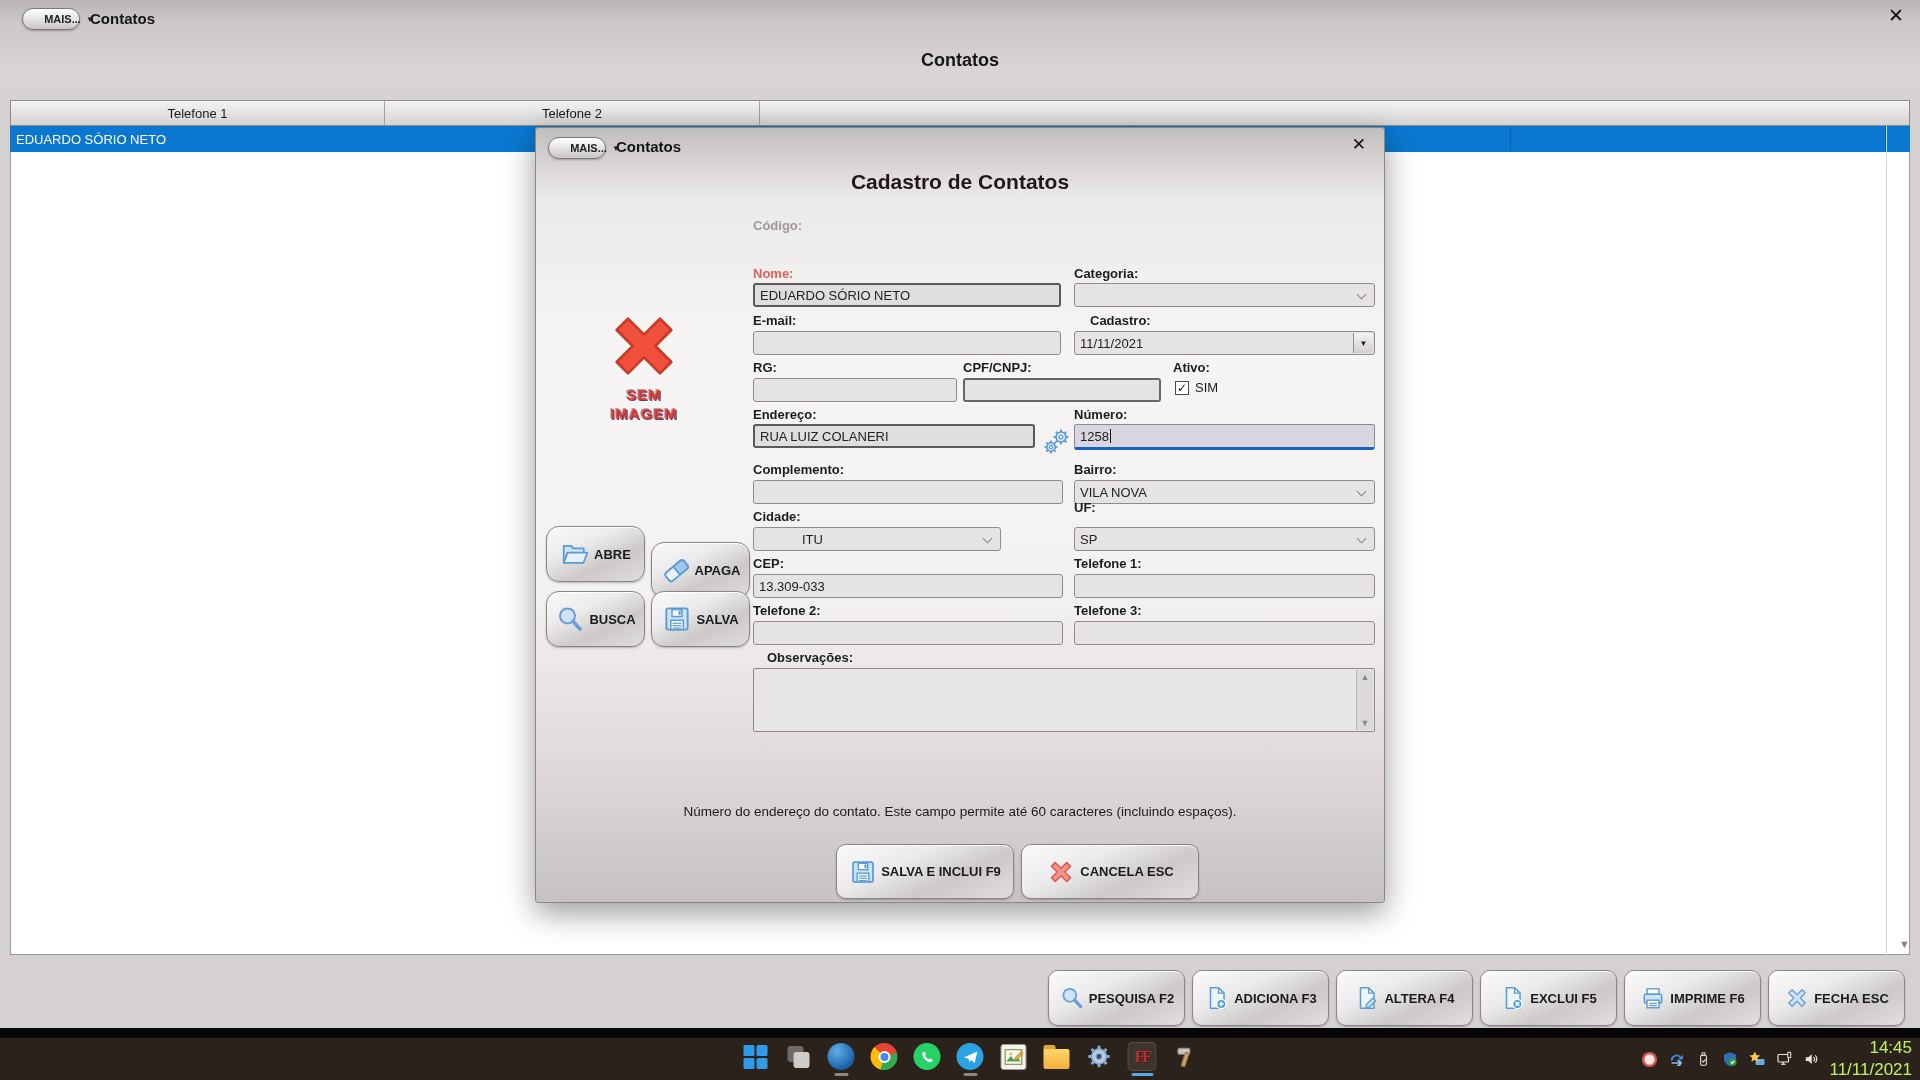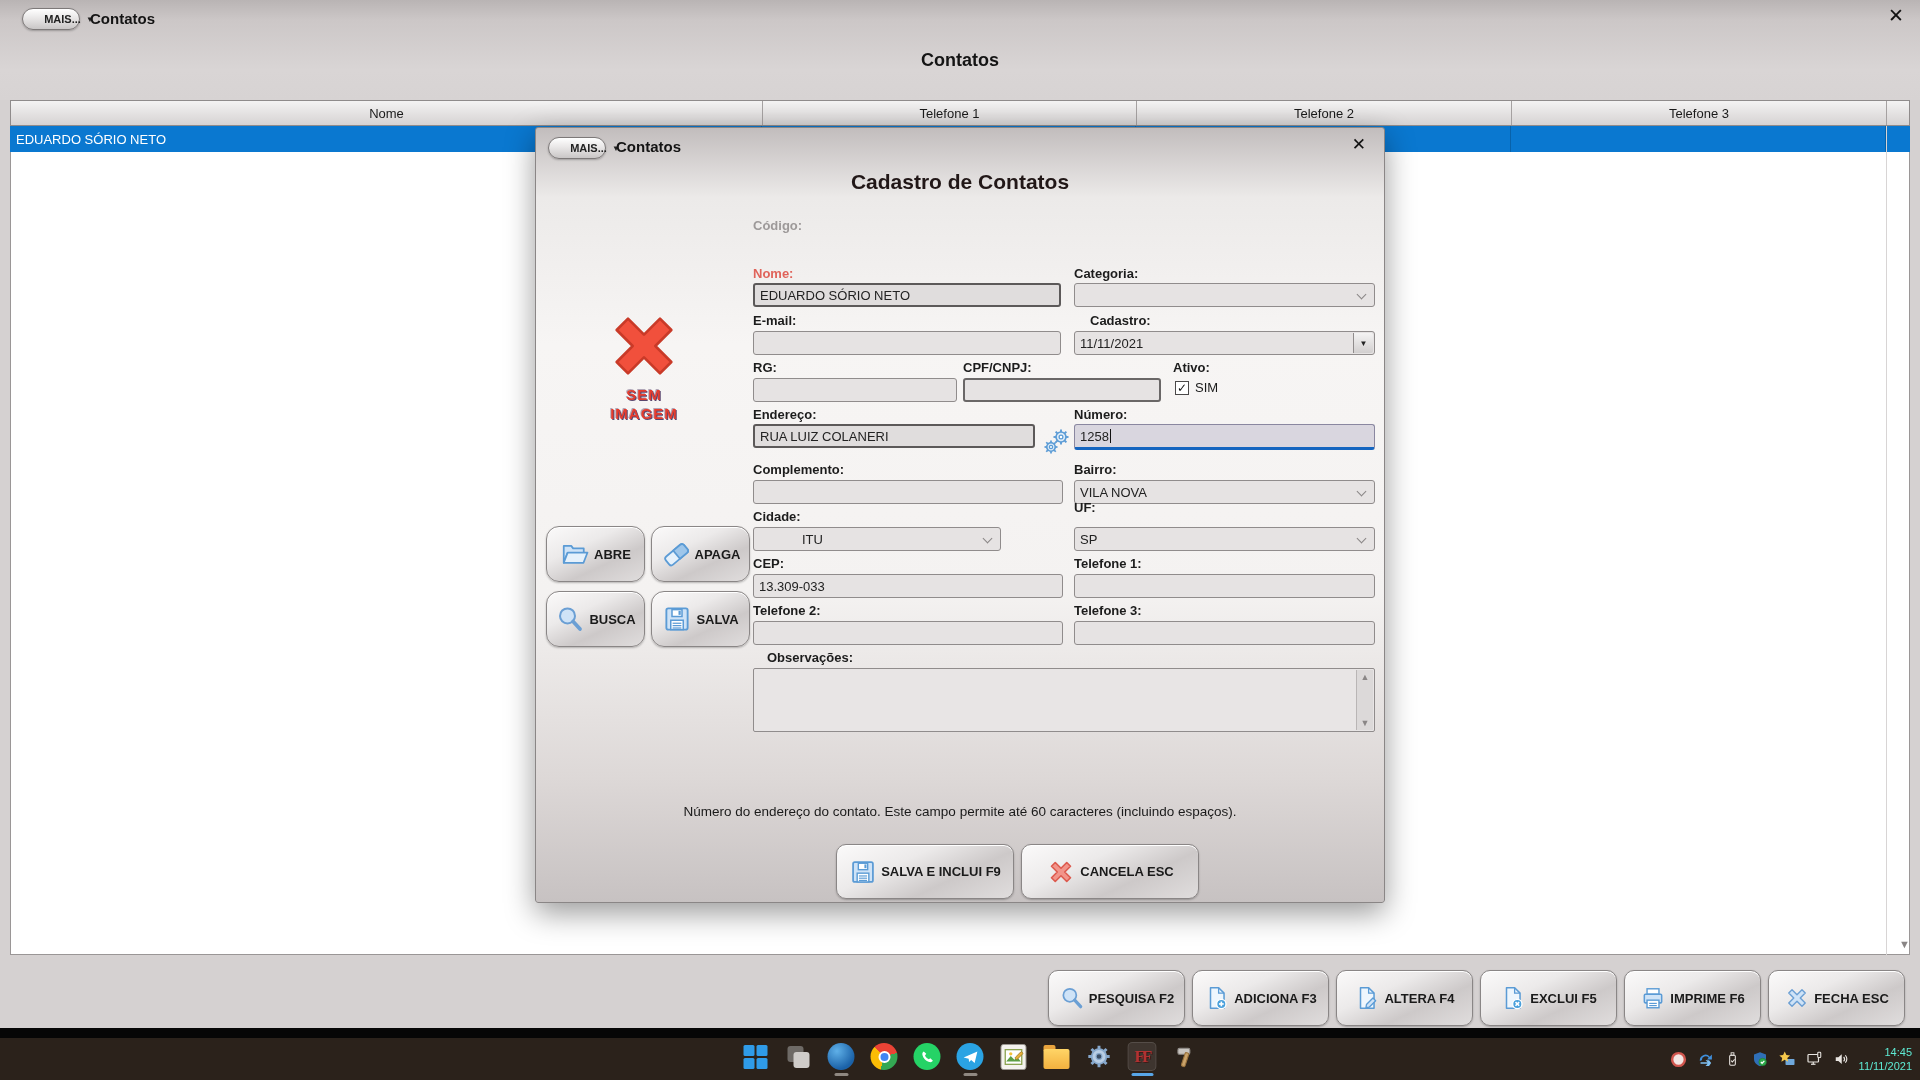--- a/index.html
+++ b/index.html
@@ -126,21 +126,21 @@
   .imgview { width:26px; height:26px; background:#f4f2ee; border-radius:3px; border:1px solid #9a9690;
              display:flex; align-items:center; justify-content:center; }
   .folder-ic { position:relative; width:26px; height:20px; margin-top:4px; }
   .folder-ic .tab { position:absolute; left:0; top:-4px; width:12px; height:6px; background:#e8a33d; border-radius:2px 2px 0 0; }
   .folder-ic .bod { position:absolute; inset:0; background:linear-gradient(180deg,#ffd567,#f3b13f); border-radius:2px; }
   .ff-logo { font-family:"Liberation Serif","DejaVu Serif",serif; font-weight:bold; font-size:17px;
              color:#b23131; letter-spacing:-3px; text-shadow:1px 1px 0 rgba(60,10,10,.6); }
 
   .tb-right { position:absolute; right:8px; top:0; height:42px; display:flex; align-items:center; gap:9px; }
   .tray-ic { width:18px; height:18px; display:flex; align-items:center; justify-content:center; cursor:pointer; }
-  .clock { text-align:right; color:#5eead4; font-size:11px; line-height:1.3; cursor:pointer; }
+  .clock { text-align:right; color:#bef264; font-size:17px; line-height:1.3; cursor:pointer; }
 </style>
 </head>
 <body>
 
 <svg width="0" height="0" style="position:absolute">
   <defs>
     <symbol id="sym-search" viewBox="0 0 24 24">
       <circle cx="10" cy="9.5" r="6" fill="#cfe3f7" stroke="#6b9fd4" stroke-width="1.6"></circle>
       <line x1="14.5" y1="14" x2="20" y2="20" stroke="#6b9fd4" stroke-width="3" stroke-linecap="round"></line>
     </symbol>
@@ -285,24 +285,22 @@
     <span>MAIS...</span>
     <span class="dd-arrow">▼</span>
   </div>
   <div class="win-title" style="left:90px; top:10px;">Contatos</div>
   <div class="close-x" style="right:16px; top:6px;">✕</div>
 
   <div class="page-title">Contatos</div>
 
   <div class="table">
     <div class="thead">
-      <div class="th" style="width:752px;">Nome</div>
       <div class="th" style="width:374px;">Telefone 1</div>
       <div class="th" style="width:375px;">Telefone 2</div>
-      <div class="th" style="width:375px;">Telefone 3</div>
       <div class="th" style="flex:1; border-right:none;"></div>
     </div>
     <div class="trow">
       <div class="td" style="width:752px;">EDUARDO SÓRIO NETO</div>
       <div class="td" style="width:374px;"></div>
       <div class="td" style="width:375px;"></div>
       <div class="td" style="width:375px;"></div>
       <div class="td" style="flex:1; border-right:none;"></div>
     </div>
     <div class="tbody"></div>
@@ -457,21 +455,21 @@
       </div>
     </div>
 
     <div class="side-btns">
       <div class="btn3d" style="left:0; top:0;">
         <svg width="30" height="30">
             <use href="#sym-folder-open"></use>
           </svg>
         <span>ABRE</span>
       </div>
-      <div class="btn3d" style="left:105px; top:0;">
+      <div class="btn3d" style="left:105px; top:16px;">
         <svg width="30" height="30">
             <use href="#sym-eraser"></use>
           </svg>
         <span>APAGA</span>
       </div>
       <div class="btn3d" style="left:0; top:65px;">
         <svg width="30" height="30">
             <use href="#sym-search"></use>
           </svg>
         <span>BUSCA</span>

